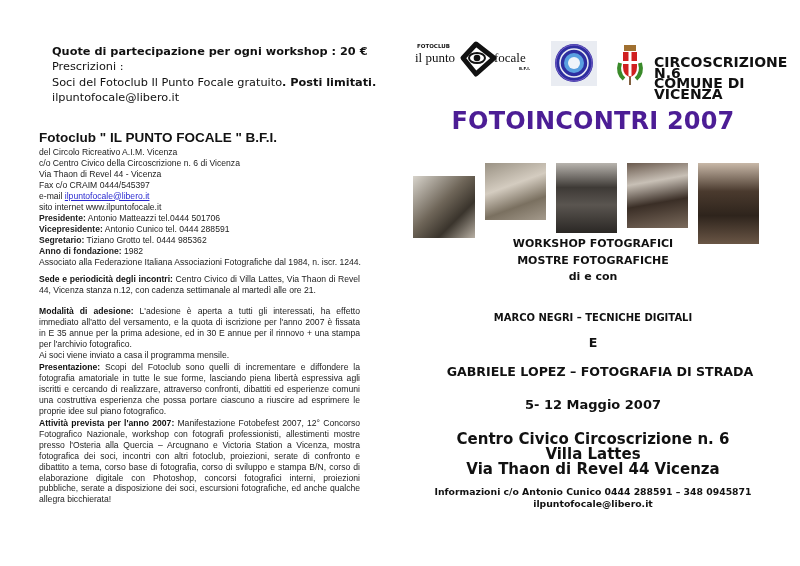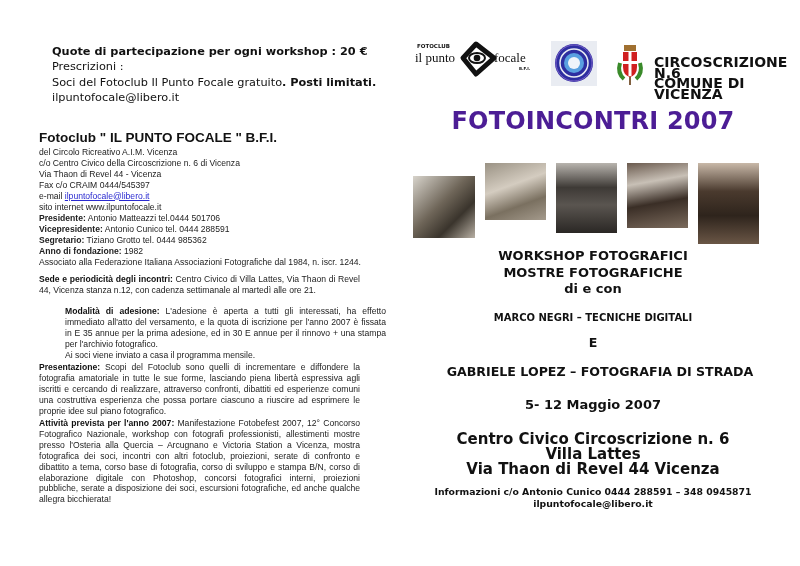--- a/index.html
+++ b/index.html
@@ -13,21 +13,21 @@
   .para { position:absolute; left:39px; width:321px; text-align:justify; }
   .para b { font-weight:bold; color:#111; }
   .link { color:#2a2ad0; text-decoration:underline; }
   .logo-fotoclub { position:absolute; left:414px; top:40px; width:126px; height:40px; }
   .logo-fiaf { position:absolute; left:551px; top:41px; width:46px; height:45px; background:#e9ecf2; }
   .logo-crest { position:absolute; left:614px; top:43px; width:32px; height:44px; }
   .circ { position:absolute; left:654px; top:57px; font-family:"DejaVu Sans", sans-serif; font-weight:bold; font-size:14px; line-height:10.5px; color:#111; }
   .main-title { position:absolute; left:400px; top:107px; width:386px; text-align:center; font-family:"DejaVu Sans", sans-serif; font-weight:bold; font-size:24px; letter-spacing:0.2px; color:#4c1d95; }
   .photo { position:absolute; background:#8a8378; overflow:hidden; }
   .center-block { position:absolute; left:400px; width:386px; text-align:center; font-family:"DejaVu Sans", sans-serif; font-weight:bold; color:#111; }
-  .ws { top:248px; font-size:13px; line-height:16.5px; }
+  .ws { top:236px; font-size:11px; line-height:16.5px; }
   .marco { top:310px; font-size:10px; line-height:15px; }
   .e { top:335px; font-size:12.6px; line-height:15px; }
   .gabri { top:364px; left:405px; width:390px; font-size:12.6px; line-height:15px; }
   .date { top:397px; font-size:13px; line-height:16px;text-align:center; }
   .venue { top:432px; font-size:15px; line-height:15px; }
   .info { top:486px; left:400px; width:386px; font-size:9.3px; line-height:12.2px; }
 </style>
 </head>
 <body>
 
@@ -54,21 +54,21 @@
   <div><b>Vicepresidente:</b><span> Antonio Cunico tel. 0444 288591</span></div>
   <div><b>Segretario:</b><span> Tiziano Grotto tel. 0444 985362</span></div>
   <div><b>Anno di fondazione:</b><span> 1982</span></div>
   <div>Associato alla Federazione Italiana Associazioni Fotografiche dal 1984, n. iscr. 1244.</div>
 </div>
 
 <div class="para small" style="top:274px;">
   <b>Sede e periodicità degli incontri:</b><span> Centro Civico di Villa Lattes, Via Thaon di Revel 44, Vicenza stanza n.12, con cadenza settimanale al martedì alle ore 21.</span>
 </div>
 
-<div class="para small" style="top:306px;margin-left:26px;">
+<div class="para small" style="top:306px;">
   <b>Modalità di adesione:</b><span> L'adesione è aperta a tutti gli interessati, ha effetto immediato all'atto del versamento, e la quota di iscrizione per l'anno 2007 è fissata in E 35 annue per la prima adesione, ed in 30 E annue per il rinnovo + una stampa per l'archivio fotografico.</span>
   <div>Ai soci viene inviato a casa il programma mensile.</div>
 </div>
 
 <div class="para small" style="top:362px;">
   <b>Presentazione:</b><span> Scopi del Fotoclub sono quelli di incrementare e diffondere la fotografia amatoriale in tutte le sue forme, lasciando piena libertà espressiva agli iscritti e cercando di realizzare, attraverso confronti, dibattiti ed esperienze comuni una costruttiva esperienza che possa portare ciascuno a riuscire ad esprimere le proprie idee sul piano fotografico.</span>
 </div>
 
 <div class="para small" style="top:418px;">
   <b>Attività prevista per l'anno 2007:</b><span> Manifestazione Fotobefest 2007, 12° Concorso Fotografico Nazionale, workshop con fotografi professionisti, allestimenti mostre presso l'Osteria alla Quercia – Arcugnano e Victoria Station a Vicenza, mostra fotografica dei soci, incontri con altri fotoclub, proiezioni, serate di confronto e dibattito a tema, corso base di fotografia, corso di sviluppo e stampa B/N, corso di elaborazione digitale con Photoshop, concorsi fotografici interni, proiezioni pubbliche, serate a disposizione dei soci, escursioni fotografiche, ed anche qualche allegra bicchierata!</span>

